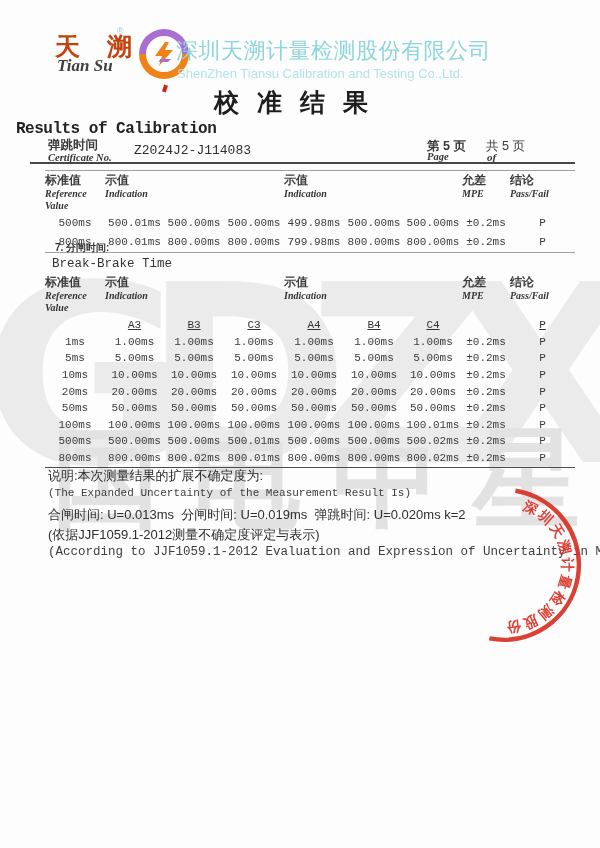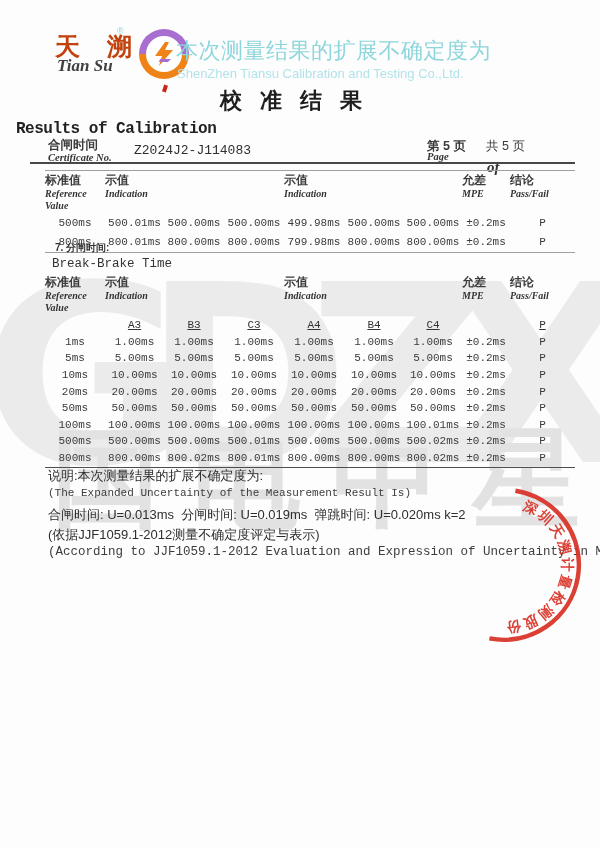--- a/index.html
+++ b/index.html
@@ -19,35 +19,35 @@
   .logo-script{position:absolute;left:57px;top:56px;font-size:17px;font-style:italic;color:#404040;
                font-family:"Liberation Serif",serif;font-weight:bold;}
   .badge{position:absolute;left:139px;top:29px;width:50px;height:50px;border-radius:50%;
          background:conic-gradient(#a96fd0 0 90deg,#ef8318 90deg 270deg,#a96fd0 270deg 360deg);}
   .badge-center{position:absolute;left:7px;top:7px;width:36px;height:36px;border-radius:50%;background:#fff;
                 display:flex;align-items:center;justify-content:center;}
   .company-cn{position:absolute;left:176px;top:36px;font-size:22px;color:#8dd6dc;letter-spacing:0.5px;white-space:nowrap;}
   .company-en{position:absolute;left:177px;top:66px;font-size:13px;color:#b2e3e9;white-space:nowrap;}
   .red-speck{position:absolute;left:163px;top:85px;width:4px;height:7px;background:#cc2418;transform:rotate(18deg);}
   
-  .title-cn{position:absolute;left:0;top:86px;width:100%;text-align:center;font-size:22px;font-weight:bold;
+  .title-cn{position:absolute;left:0;top:86px;width:100%;text-align:center;font-size:25px;font-weight:bold;
             letter-spacing:18px;color:#1e1e1e;}
   .title-en{position:absolute;left:16px;top:120px;width:100%;text-align:left;font-size:16px;color:#222;
             font-family:"Liberation Mono",monospace;font-weight:bold;letter-spacing:-0.5px;}
   
   .cert-label-cn{position:absolute;left:48px;top:137px;font-size:12.5px;font-weight:bold;color:#3a3a3a;}
   .cert-label-en{position:absolute;left:48px;top:152px;font-size:10.5px;font-weight:bold;font-style:italic;
                  font-family:"Liberation Serif",serif;color:#333;}
   .cert-number{position:absolute;left:122px;top:143px;font-size:13px;font-family:"Liberation Mono",monospace;color:#2e2e2e;margin-left:12px;}
   .page-num{position:absolute;left:427px;top:138px;font-size:12.5px;font-weight:bold;color:#3a3a3a;}
   .page-total{position:absolute;left:486px;top:138px;font-size:12.5px;font-weight:normal;color:#3a3a3a;}
   .page-en{position:absolute;left:427px;top:151px;font-size:10.5px;font-weight:bold;font-style:italic;
            font-family:"Liberation Serif",serif;color:#333;}
-  .of-en{position:absolute;left:487px;top:151px;font-size:15px;font-weight:bold;font-style:italic;
-         font-family:"Liberation Serif",serif;color:#333;margin-top:8px;}
+  .of-en{position:absolute;left:487px;top:151px;font-size:11px;font-weight:bold;font-style:italic;
+         font-family:"Liberation Serif",serif;color:#333;}
   .hr-main{position:absolute;left:30px;top:162px;width:545px;height:2px;background:#474747;}
   
   .ctable{position:absolute;left:45px;width:530px;}
   .t1{top:170px;border-top:1px solid #9f9f9f;border-bottom:1px solid #9f9f9f;}
   .t2{top:273px;border-bottom:1.6px solid #4e4e4e;}
   .t-head,.trow{display:grid;grid-template-columns:60px 59px 60px 60px 60px 60px 58px 48px 65px;}
   .t-head{padding:3px 0 2px;}
   .hcell{text-align:left;}
   .h-cn{font-size:12px;font-weight:bold;color:#3b3b3b;line-height:1.15;}
   .h-en{font-size:10px;font-weight:bold;font-style:italic;font-family:"Liberation Serif",serif;color:#333;line-height:1.2;}
@@ -87,28 +87,28 @@
     <div class="logo-reg">®</div>
     <div class="logo-script">Tian Su</div>
     <div class="badge">
       <div class="badge-center">
         <svg width="26" height="26" viewBox="0 0 26 26">
           <polygon points="14,1 4,15 11,15 8,25 22,9 14,9 18,1" fill="#EF8318"></polygon>
           <polygon points="9,18 20,18 17,21 8,21" fill="#A96FD0"></polygon>
         </svg>
       </div>
     </div>
-    <div class="company-cn">本次测量结果的扩展不确定度为</div>
+    <div class="company-cn">深圳天溯计量检测股份有限公司</div>
     <div class="company-en">ShenZhen Tiansu Calibration and Testing Co.,Ltd.</div>
     <div class="red-speck"></div>
 
     <div class="title-cn">校准结果</div>
     <div class="title-en">Results of Calibration</div>
 
-    <div class="cert-label-cn">合闸时间</div>
+    <div class="cert-label-cn">弹跳时间</div>
     <div class="cert-label-en">Certificate No.</div>
     <div class="cert-number">Z2024J2-J114083</div>
     <div class="page-num">第 5 页</div>
     <div class="page-total">共 5 页</div>
     <div class="page-en">Page</div>
     <div class="of-en">of</div>
     <div class="hr-main"></div>
 
     <div class="ctable t1">
       <div class="t-head">

